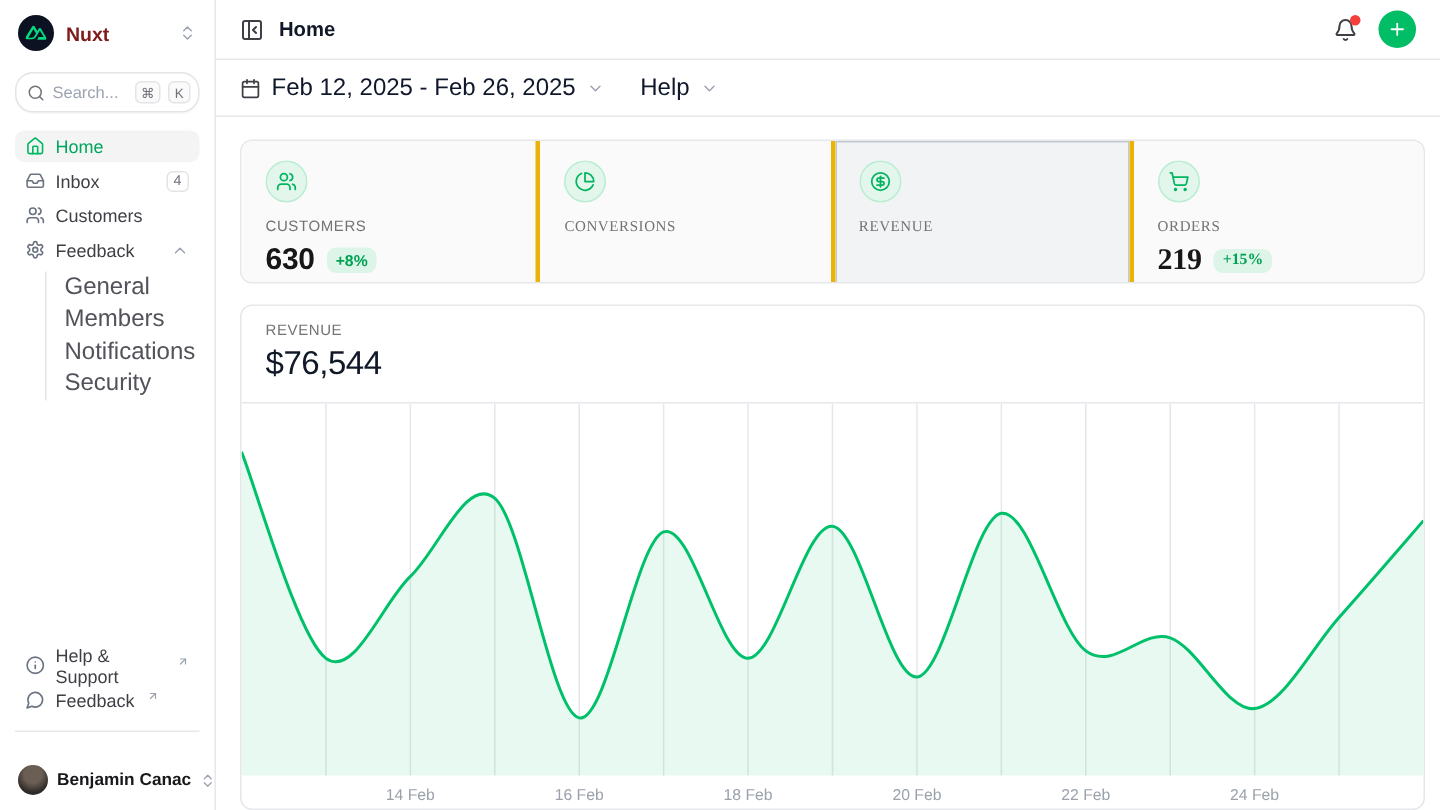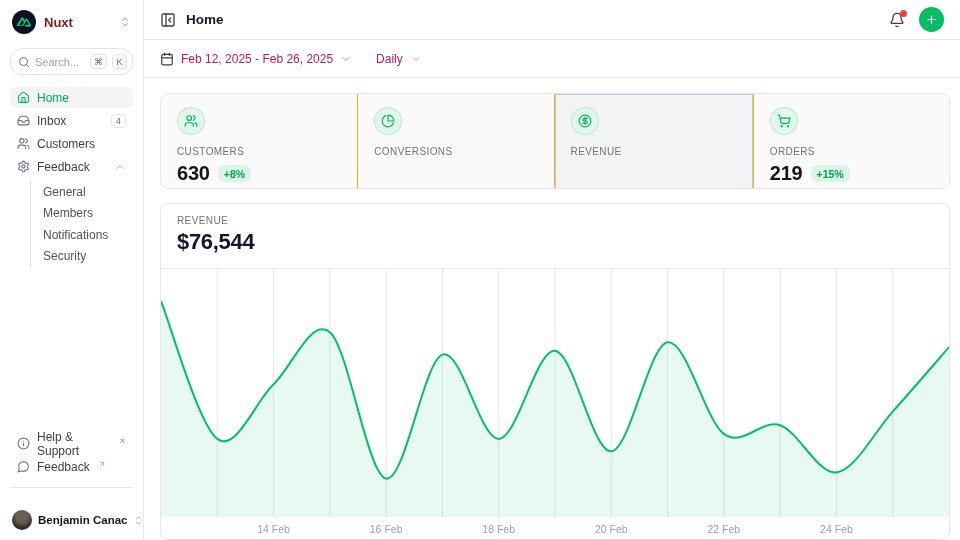--- a/index.html
+++ b/index.html
@@ -32,21 +32,21 @@
   .nav-item .nic { color:#6b7280; }
   .nav-item.active { background:#f4f4f5; color:#00a85e; font-weight:500; }
   .nav-item.active .nic { color:#00b862; }
   .nav-item .trail { margin-left:auto; }
   .count-badge { font-size:9.5px; color:#71717a; border:1px solid #e4e4e7; border-radius:4px;
     padding:0 4px; height:14px; display:inline-flex; align-items:center; background:#fff; }
   .chev { color:#9ca3af; }
 
   .sub-items { margin:2px 0 0 20px; border-left:1px solid #e4e4e7; padding-left:12px;
     display:flex; flex-direction:column; }
-  .sub-item { font-size:12px; color:#52525b; height:21.5px; display:flex; align-items:center; cursor:pointer; }
+  .sub-item { font-size:16px; color:#52525b; height:21.5px; display:flex; align-items:center; cursor:pointer; }
 
   .sidebar-footer { margin-top:auto; display:flex; flex-direction:column; gap:2px; }
   .ext { color:#9ca3af; margin-left:1px; margin-bottom:6px; }
   .user-row { margin-top:8px; border-top:1px solid #e8e8ec; padding:22px 2px 2px 2px;
     display:flex; align-items:center; gap:6px; cursor:pointer; }
   .avatar { width:20px; height:20px; border-radius:50%;
     background:radial-gradient(circle at 50% 32%, #6b5f55 0 34%, #2f2b28 70%); flex:none; }
   .user-name { font-size:11.5px; font-weight:600; color:#18181b; flex:1; white-space:nowrap; }
 
   
@@ -57,45 +57,45 @@
   .topbar-right { display:flex; align-items:center; gap:14px; }
   .bell-btn { position:relative; color:#3f3f46; cursor:pointer; background:none; border:none; }
   .bell-dot { position:absolute; top:-2px; right:-2px; width:7px; height:7px; border-radius:50%;
     background:#f43f3a; }
   .add-btn { width:25px; height:25px; border-radius:50%; background:#00bd66; border:none;
     color:#fff; display:flex; align-items:center; justify-content:center; cursor:pointer; }
 
   .toolbar { height:38px; border-bottom:1px solid #e8e8ec; display:flex; align-items:center;
     padding:0 16px; gap:24px; flex:none; }
   .tool-btn { display:flex; align-items:center; gap:7px; background:none; border:none;
-    font-family:inherit; font-size:12px; font-weight:500; color:#be185d; cursor:pointer; }
+    font-family:inherit; font-size:16px; font-weight:500; color:#0f172a; cursor:pointer; }
   .tool-btn .tic { color:#3f3f46; }
 
   .content { padding:15px 10px 0 16px; display:flex; flex-direction:column; gap:14px; overflow:hidden; }
 
   
   .stats { display:grid; grid-template-columns:1fr 1fr 1.015fr 1fr; border:1px solid #e5e7eb;
     border-radius:8px; overflow:hidden; }
   .stat-cell { background:#fafafa; padding:13px 16px 15px 16px; cursor:pointer; position:relative; }
-  .stat-cell + .stat-cell { border-left:1px solid #eab308; }
+  .stat-cell + .stat-cell { border-left:3px solid #eab308;font-family:Liberation Serif, serif; }
   .stat-cell.selected { background:#f2f3f4; box-shadow:inset 0 0 0 1px #c3c9d2; }
   .stat-icon { width:28px; height:28px; border-radius:50%; background:#e2f6eb;
     box-shadow:inset 0 0 0 1px rgba(0,193,106,.18); color:#00b460;
     display:flex; align-items:center; justify-content:center; }
   .stat-label { margin-top:11px; font-size:10px; letter-spacing:.4px; color:#737373; font-weight:500; }
   .stat-value-row { margin-top:5px; display:flex; align-items:center; gap:8px; }
   .stat-value { font-size:20px; font-weight:700; color:#171717; letter-spacing:-.2px; }
   .delta-badge { font-size:10.5px; font-weight:600; color:#00a152; background:#dcf5e8;
     border-radius:6px; padding:2.5px 6px; }
 
   
   .chart-card { border:1px solid #e5e7eb; border-radius:8px; background:#fff; overflow:hidden; flex:none; }
   .chart-head { padding:11px 16px 13px 16px; border-bottom:1px solid #e8e8ec; }
   .chart-label { font-size:10px; letter-spacing:.4px; color:#737373; font-weight:500; }
-  .chart-value { margin-top:3px; font-size:22px; font-weight:700; color:#111827; letter-spacing:-.3px; }
+  .chart-value { margin-top:3px; font-size:22px; font-weight:400; color:#111827; letter-spacing:-.3px; }
   .chart-body { width:100%; height:270px; }
   .chart-body svg { width:100%; height:100%; display:block; }
 </style>
 </head>
 <body>
 
 <aside class="sidebar">
   <div class="brand-row">
     <span class="brand-logo ic">
       <svg width="14" height="14" viewBox="0 0 24 24" fill="#00dc82">
@@ -261,21 +261,21 @@
           </svg>
       </span>
       <span>Feb 12, 2025 - Feb 26, 2025</span>
       <span class="chev ic">
         <svg width="12" height="12" viewBox="0 0 24 24" fill="none" stroke="currentColor" stroke-width="2" stroke-linecap="round" stroke-linejoin="round">
             <path d="m6 9 6 6 6-6"></path>
           </svg>
       </span>
     </button>
     <button class="tool-btn">
-      <span>Daily</span>
+      <span>Help</span>
       <span class="chev ic">
         <svg width="12" height="12" viewBox="0 0 24 24" fill="none" stroke="currentColor" stroke-width="2" stroke-linecap="round" stroke-linejoin="round">
             <path d="m6 9 6 6 6-6"></path>
           </svg>
       </span>
     </button>
   </div>
 
   <div class="content">
 

